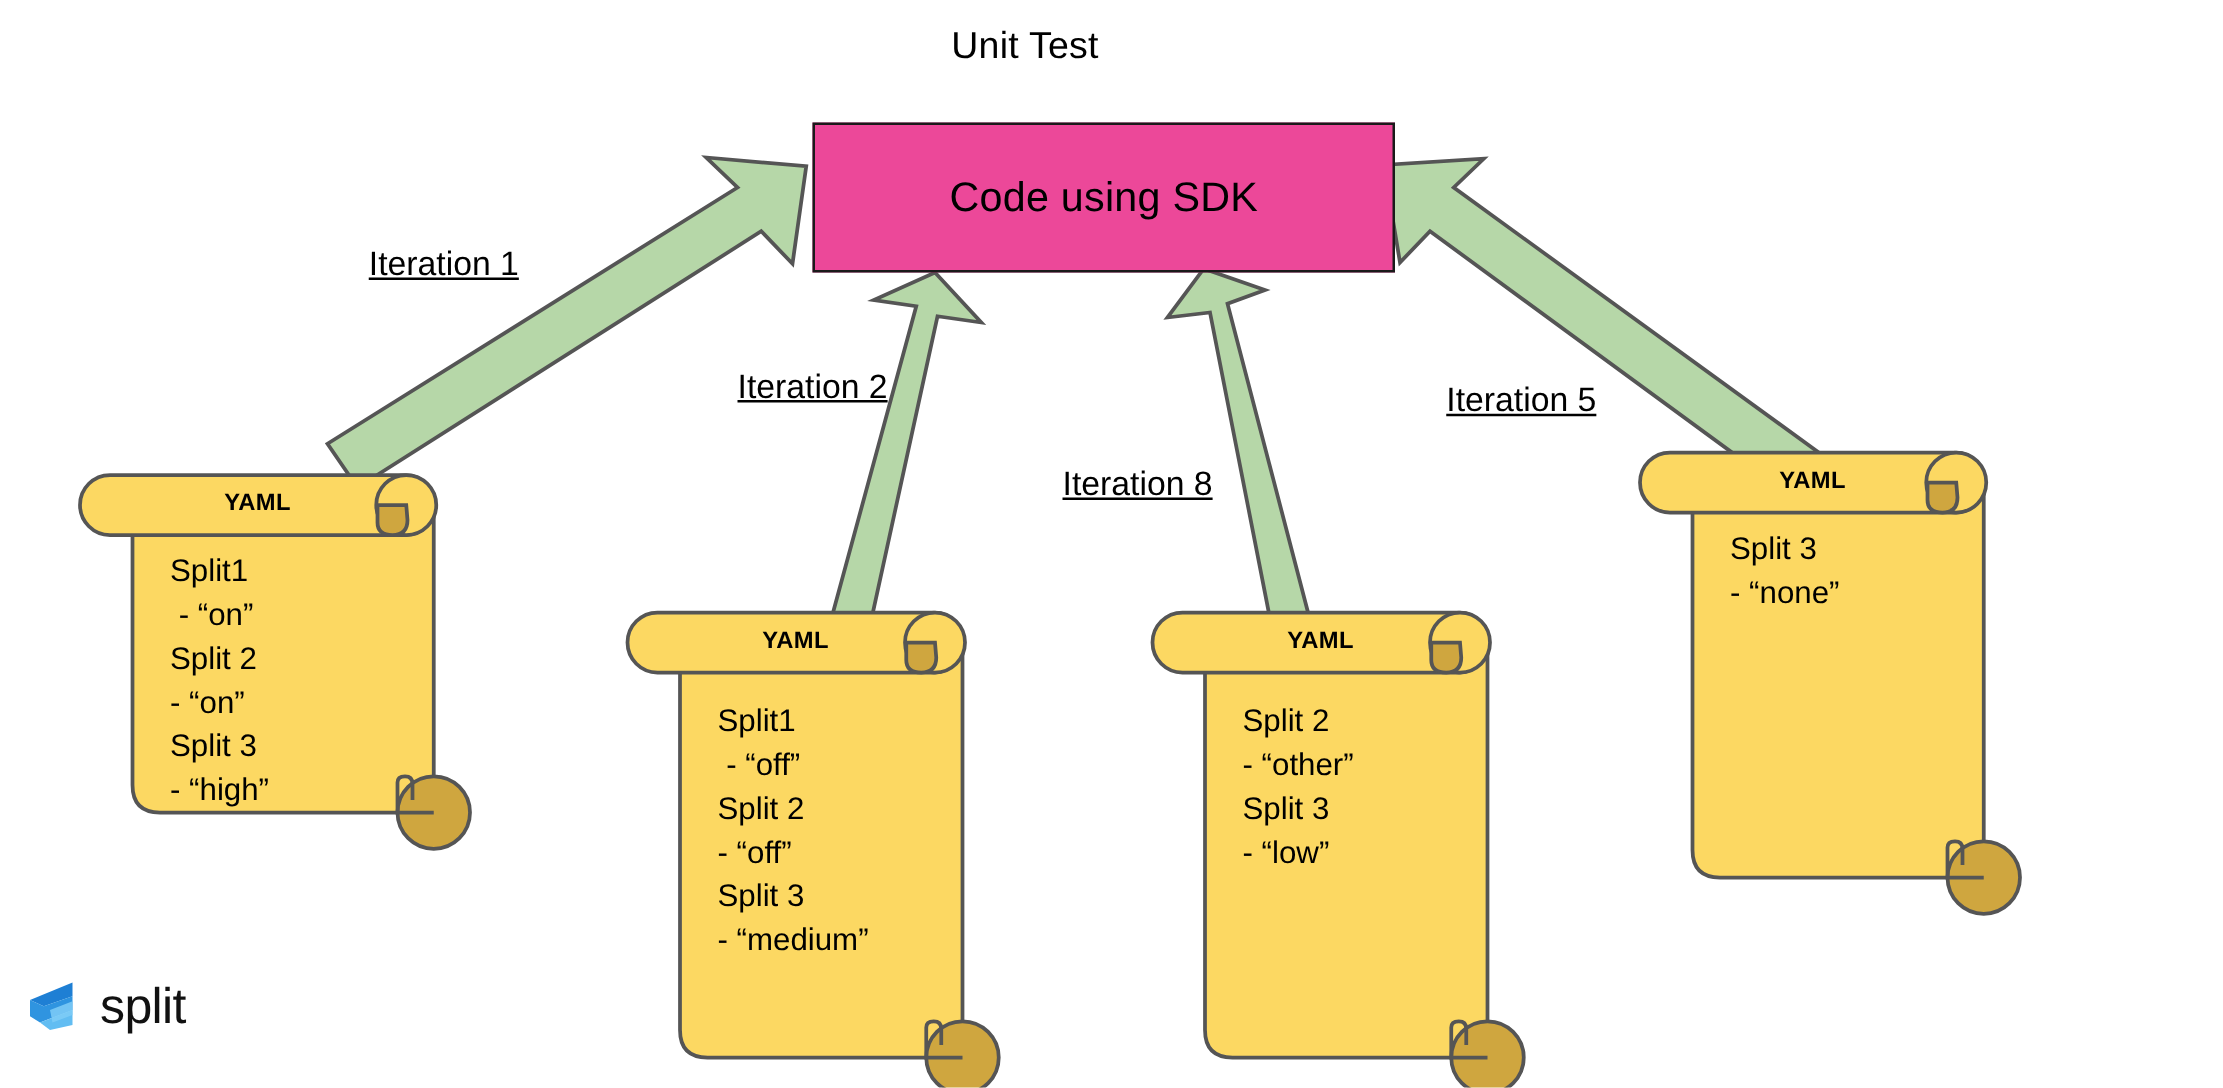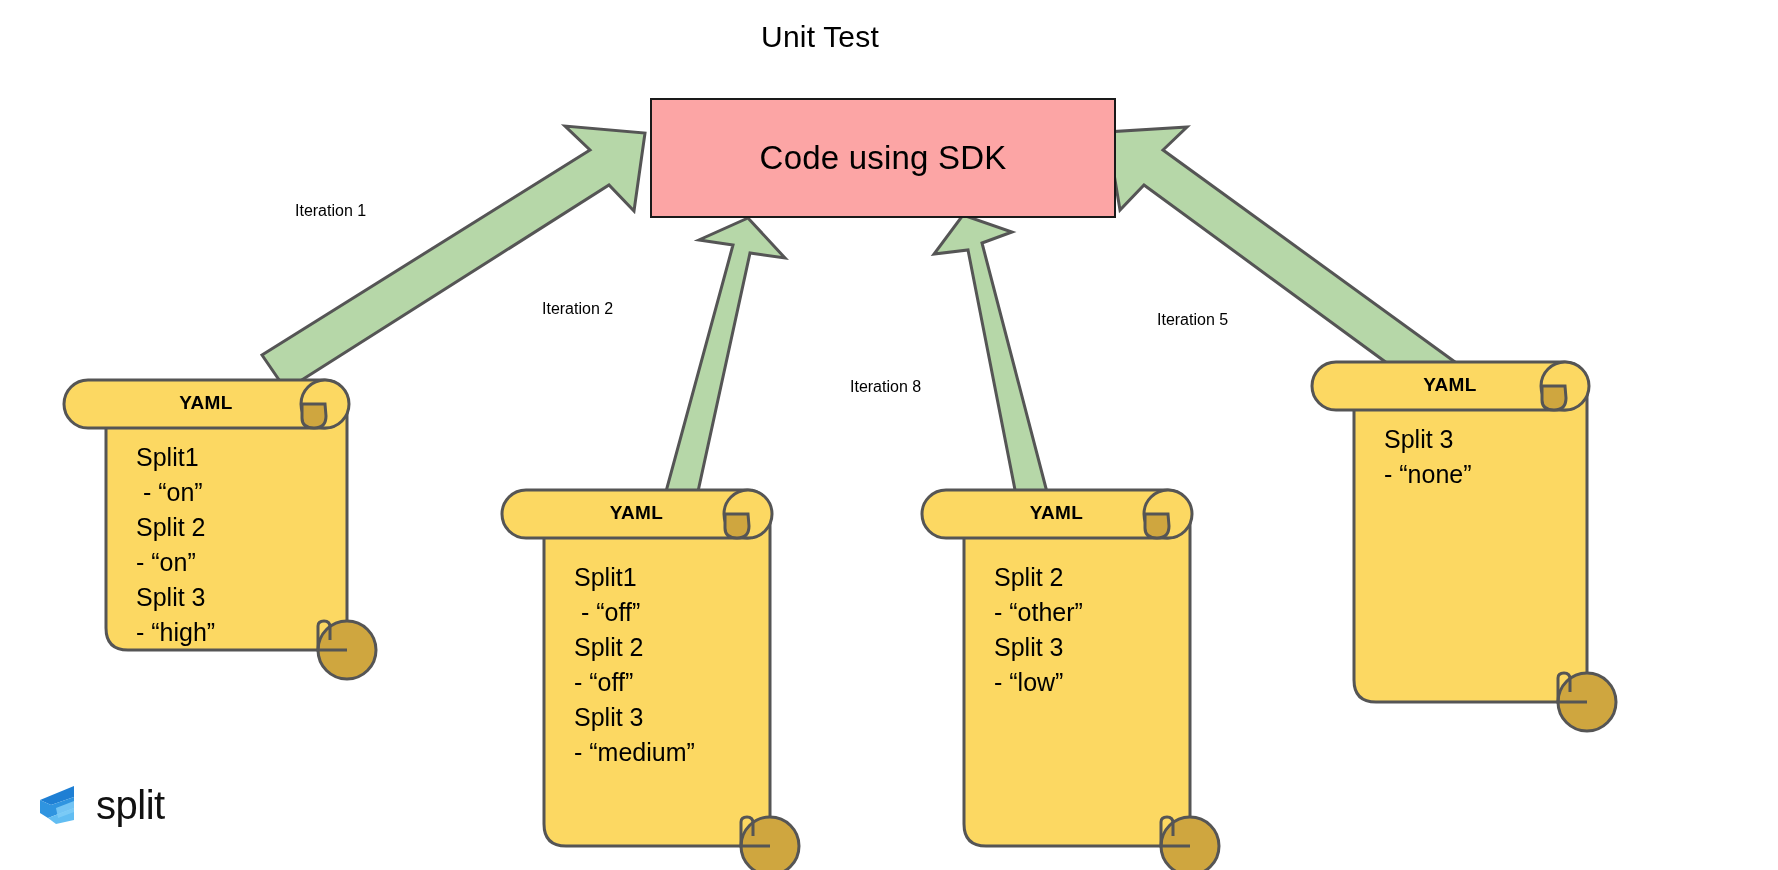--- a/index.html
+++ b/index.html
@@ -43,43 +43,44 @@
     color: #000;
   }
 
   
   .sdk-box {
     position: absolute;
     left: 650px;
     top: 98px;
     width: 466px;
     height: 120px;
-    background: #fca5a5;
+    background: #ec4899;
     border: 2px solid #1a1a1a;
     box-sizing: border-box;
     display: flex;
     align-items: center;
     justify-content: center;
   }
   .sdk-box-label {
     font-size: 33px;
     color: #000;
     letter-spacing: 0.2px;
   }
 
   
   .iter-label {
     position: absolute;
-    font-size: 16px;
+    font-size: 27px;
     line-height: 26px;
     color: #000;
     white-space: nowrap;
+    text-decoration: underline;
   }
   #iter-label-1 { left: 295px; top: 198px; }
-  #iter-label-2 { left: 542px; top: 296px; }
+  #iter-label-2 { left: 590px; top: 296px; }
   #iter-label-3 { left: 850px; top: 374px; }
   #iter-label-4 { left: 1157px; top: 307px; }
 
   
   .scroll {
     position: absolute;
   }
   .scroll .scroll-svg {
     position: absolute;
     left: 0;
@@ -98,21 +99,21 @@
     position: absolute;
     font-size: 25px;
     line-height: 35px;
     color: #000;
     white-space: pre;
   }
 
   
   .logo {
     position: absolute;
-    left: 36px;
+    left: 20px;
     top: 782px;
     display: flex;
     align-items: center;
     gap: 14px;
   }
   .logo-mark { display: block; }
   .logo-text {
     font-size: 40px;
     line-height: 40px;
     font-weight: 400;

